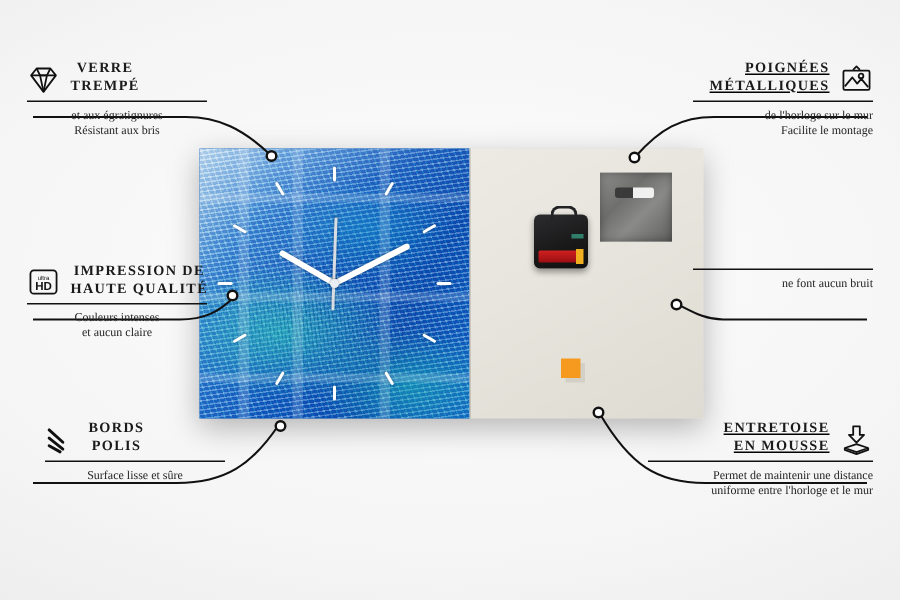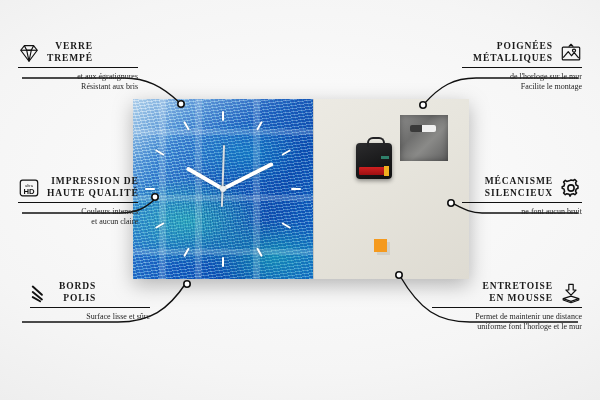--- a/index.html
+++ b/index.html
@@ -116,22 +116,22 @@
     font-family:"Liberation Serif", serif;font-weight:bold;
     font-size:9.5px;letter-spacing:.9px;color:#1a1a1a;line-height:11.5px;
     text-transform:uppercase;white-space:nowrap;
   }
   .co-rule{height:1px;background:#111;margin:3px 0 4px 0;}
   .co-desc{
     font-family:"Liberation Serif", serif;font-size:8px;line-height:10px;
     color:#242424;white-space:nowrap;
   }
   .left .co-head{justify-content:flex-start;}
-  .left .co-title,.left .co-desc{text-align:right;}
-  .right .co-head{justify-content:flex-end;}
+  .left .co-title,.left .co-desc{text-align:center;}
+  .right .co-head{justify-content:flex-end;text-decoration:underline;}
   .right .co-title,.right .co-desc{text-align:right;}
   .ico{width:22px;height:22px;flex:0 0 22px;display:block;}
 </style>
 </head>
 <body>
 
 <div id="stage">
 
   <div class="product">
 
@@ -273,48 +273,36 @@
           <circle cx="15.3" cy="9.4" r="1.7"></circle>
         </g>
       </svg>
     </div>
     <div class="co-rule"></div>
     <div class="co-desc">de l'horloge sur le mur</div>
     <div class="co-desc">Facilite le montage</div>
   </div>
 
   <div class="callout right" style="left:462px;top:176px;width:120px;">
-    <div class="co-head">
-      <div>
-        <div class="co-title">MÉCANISME</div>
-        <div class="co-title">SILENCIEUX</div>
-      </div>
-      <svg class="ico" viewBox="0 0 24 24">
-        <g fill="none" stroke="#111" stroke-width="1.7" stroke-linejoin="round">
-          <path d="M12 3.2 l2.6 .6 1.6-1.1 1.9 1.9 -1.1 1.6 .6 2.6 2 .9 v2.6 l-2 .9 -.6 2.6 1.1 1.6 -1.9 1.9 -1.6-1.1 -2.6 .6 -.9 2 H10.9 l-.9-2 -2.6-.6 -1.6 1.1 -1.9-1.9 1.1-1.6 -.6-2.6 -2-.9 V10.7 l2-.9 .6-2.6 -1.1-1.6 1.9-1.9 1.6 1.1 2.6-.6 Z"></path>
-          <circle cx="12" cy="12" r="3.4"></circle>
-        </g>
-      </svg>
-    </div>
     <div class="co-rule"></div>
     <div class="co-desc">ne font aucun bruit</div>
   </div>
 
   <div class="callout right" style="left:432px;top:281px;width:150px;">
     <div class="co-head">
       <div>
         <div class="co-title">ENTRETOISE</div>
         <div class="co-title">EN MOUSSE</div>
       </div>
       <svg class="ico" viewBox="0 0 24 24">
         <g fill="none" stroke="#111" stroke-width="1.3" stroke-linejoin="round">
           <path d="M9.6 2.5 h4.8 v6.2 h3.1 L12 14.3 L6.5 8.7 h3.1 Z"></path>
           <path d="M12 15.4 L20.5 18.2 L12 21.2 L3.5 18.2 Z"></path>
           <path d="M3.5 18.2 v1.4 L12 22.6 L20.5 19.6 v-1.4"></path>
         </g>
       </svg>
     </div>
     <div class="co-rule"></div>
     <div class="co-desc">Permet de maintenir une distance</div>
-    <div class="co-desc">uniforme font l'horloge et le mur</div>
+    <div class="co-desc">uniforme entre l'horloge et le mur</div>
   </div>
 
 </div>
 
 </body></html>

